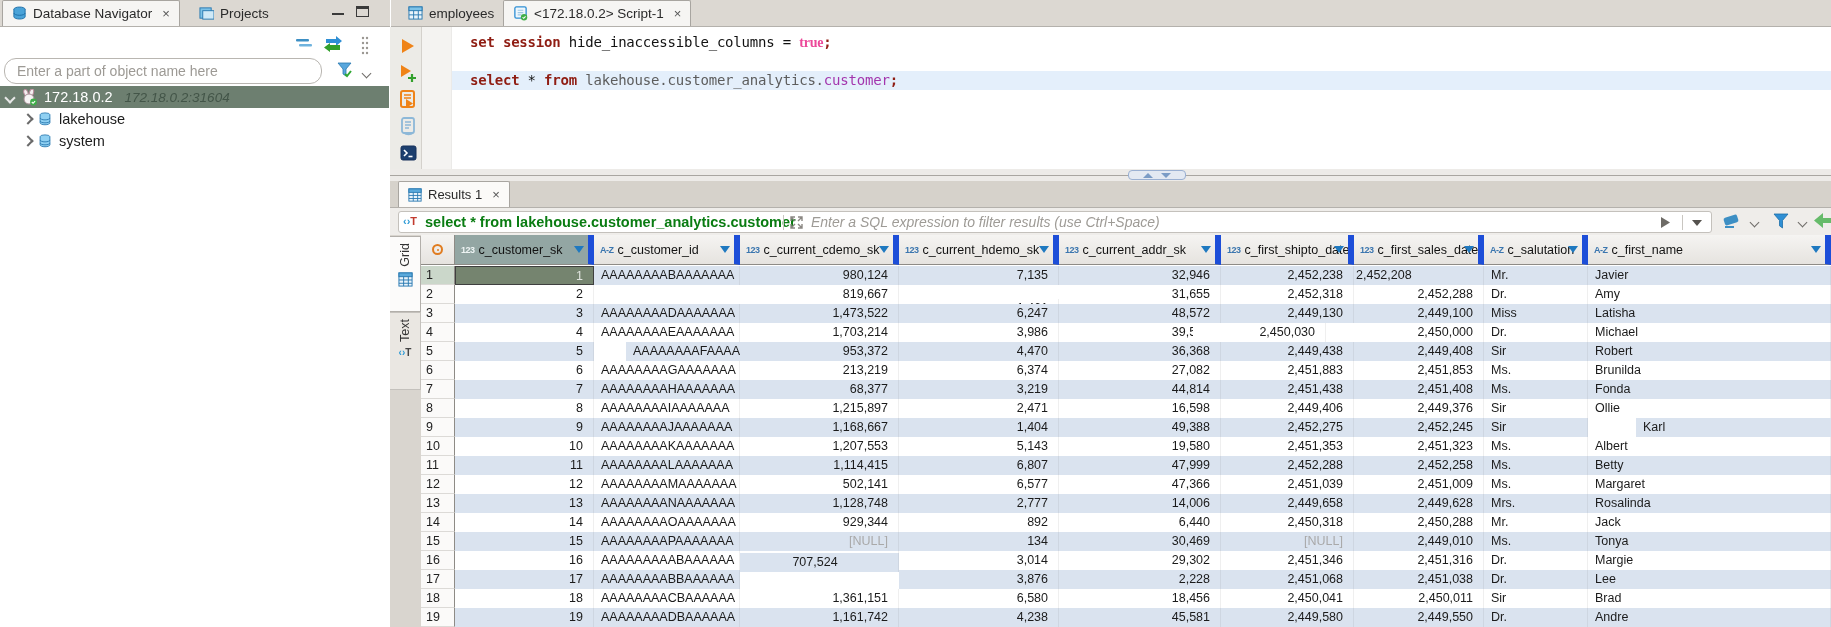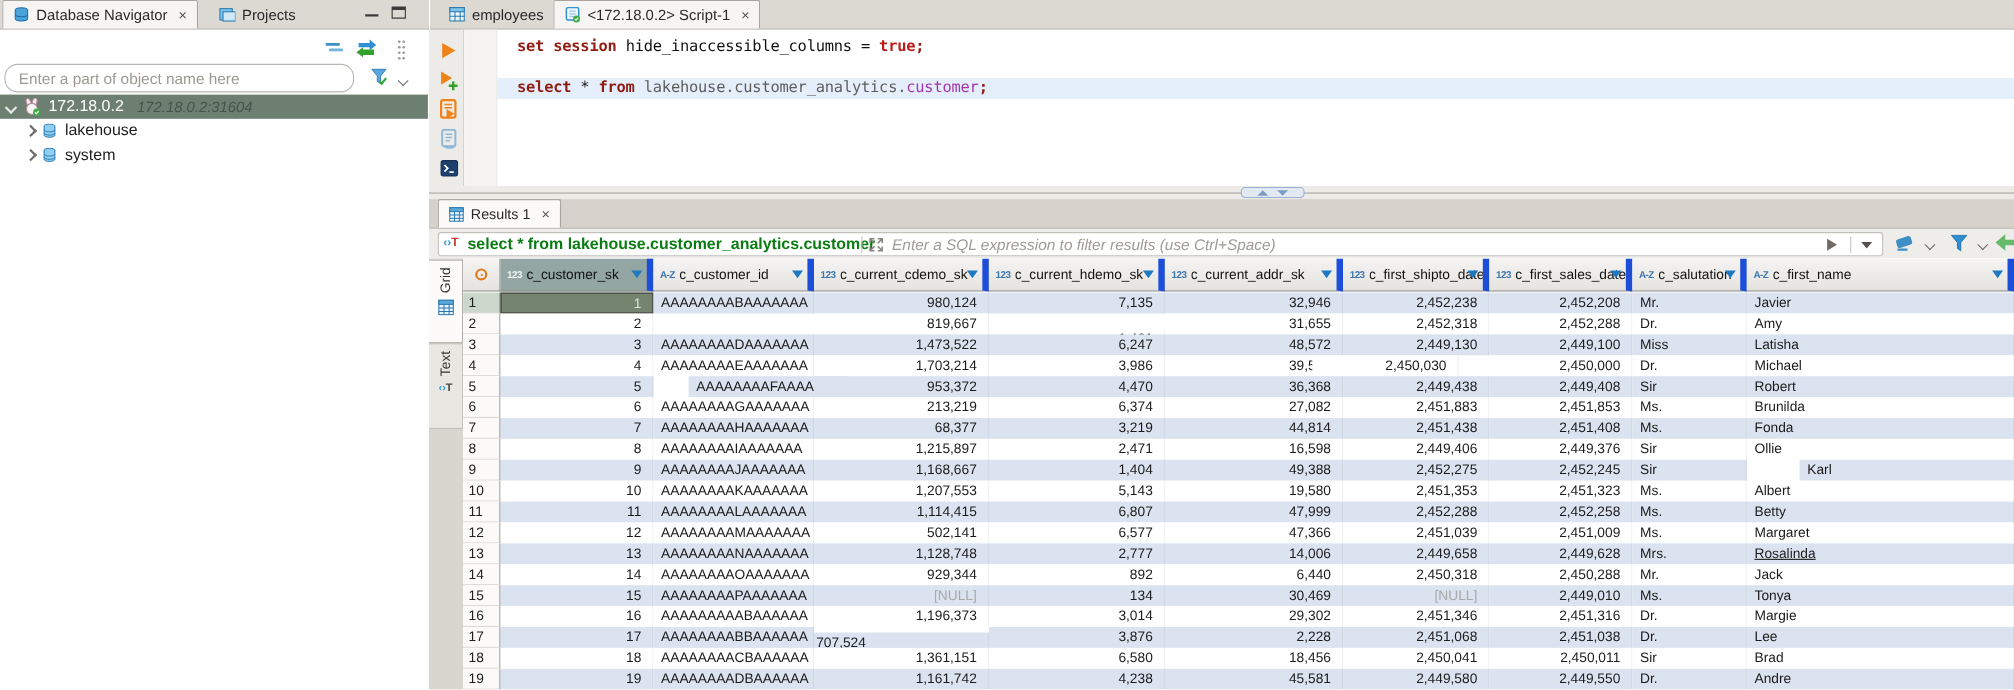--- a/index.html
+++ b/index.html
@@ -44,21 +44,21 @@
 
   
   .ed-toolbar { left:390px; top:27px; width:32px; height:142px; background:#ecebe7; border-right:1px solid #d4d1cc; }
   .ed-code { left:422px; top:27px; width:1409px; height:142px; background:#ffffff; }
   .fold-margin { left:422px; top:27px; width:30px; height:142px; background:#f4f3f1; border-right:1px solid #ebeae8; }
   .code-line { position:absolute; left:470px; height:19px; line-height:19px; white-space:pre;
     font-family:"DejaVu Sans Mono","Liberation Mono",monospace; font-size:14px; letter-spacing:-0.2px; }
   .cur-line { position:absolute; left:452px; top:71px; width:1379px; height:19px; background:#e4effb; }
   .tok-kw { color:#8f1d13; font-weight:bold; }
   .tok-id { color:#111; }
-  .tok-val { color:#b91c1c; font-weight:bold; }
+  .tok-val { color:#ec4899; font-weight:bold;font-family:Liberation Serif, serif; }
   .tok-schema { color:#5d5d5d; }
   .tok-table { color:#a335ad; }
 
   .splitter { left:390px; top:169px; width:1441px; height:12px; background:#edebe8; }
   .splitter-line { position:absolute; left:0; top:6px; width:1441px; height:1px; background:#a9a6a1; }
   .splitter-pill { position:absolute; left:738px; top:1px; width:58px; height:10px; background:#e3e9f2; border:1px solid #9ab0d2; border-radius:4px; display:flex; align-items:center; justify-content:center; gap:8px; }
   .tri-up { width:0; height:0; border-left:5px solid transparent; border-right:5px solid transparent; border-bottom:5px solid #7b9cc6; }
   .tri-down { width:0; height:0; border-left:5px solid transparent; border-right:5px solid transparent; border-top:5px solid #7b9cc6; }
 
   
@@ -425,21 +425,21 @@
         </div>
       </div>
     <div id="grid-body">
         <div class="rownum selrow" style="top: 31px;">1</div>
         <div class="dcell row-odd selcell" style="left: 34px; top: 31px; width: 139px; text-align: right; padding: 0px 10px 0px 2px;">1</div>
         <div class="dcell row-odd" style="left: 173px; top: 31px; width: 146px; text-align: left; padding: 0px 2px 0px 7px;">AAAAAAAABAAAAAAA</div>
         <div class="dcell row-odd" style="left: 319px; top: 31px; width: 159px; text-align: right; padding: 0px 10px 0px 2px;">980,124</div>
         <div class="dcell row-odd" style="left: 478px; top: 31px; width: 160px; text-align: right; padding: 0px 10px 0px 2px;">7,135</div>
         <div class="dcell row-odd" style="left: 638px; top: 31px; width: 162px; text-align: right; padding: 0px 10px 0px 2px;">32,946</div>
         <div class="dcell row-odd" style="left: 800px; top: 31px; width: 133px; text-align: right; padding: 0px 10px 0px 2px;">2,452,238</div>
-        <div class="dcell row-odd" style="left: 933px; top: 31px; width: 130px; text-align: right; padding: 0px 10px 0px 2px;">2,452,208</div>
+        <div class="dcell row-odd" style="left: 933px; top: 31px; width: 130px; text-align: left; padding: 0px 10px 0px 2px;">2,452,208</div>
         <div class="dcell row-odd" style="left: 1063px; top: 31px; width: 104px; text-align: left; padding: 0px 2px 0px 7px;">Mr.</div>
         <div class="dcell row-odd" style="left: 1167px; top: 31px; width: 243px; text-align: left; padding: 0px 2px 0px 7px;">Javier</div>
         <div class="rownum" style="top: 50px;">2</div>
         <div class="dcell row-even" style="left: 34px; top: 50px; width: 139px; text-align: right; padding: 0px 10px 0px 2px;">2</div>
         <div class="dcell row-even" style="left: 173px; top: 50px; width: 146px; text-align: left; padding: 0px 2px 0px 7px; margin-top: 41px;">AAAAAAAACAAAAAAA</div>
         <div class="dcell row-even" style="left: 319px; top: 50px; width: 159px; text-align: right; padding: 0px 10px 0px 2px;">819,667</div>
         <div class="dcell row-even" style="left: 478px; top: 64px; width: 160px; text-align: right; padding: 0px 10px 0px 2px;">1,461</div>
         <div class="dcell row-even" style="left: 638px; top: 50px; width: 162px; text-align: right; padding: 0px 10px 0px 2px;">31,655</div>
         <div class="dcell row-even" style="left: 800px; top: 50px; width: 133px; text-align: right; padding: 0px 10px 0px 2px;">2,452,318</div>
         <div class="dcell row-even" style="left: 933px; top: 50px; width: 130px; text-align: right; padding: 0px 10px 0px 2px;">2,452,288</div>
@@ -547,21 +547,21 @@
         <div class="dcell row-even" style="left: 1167px; top: 240px; width: 243px; text-align: left; padding: 0px 2px 0px 7px;">Margaret</div>
         <div class="rownum" style="top: 259px;">13</div>
         <div class="dcell row-odd" style="left: 34px; top: 259px; width: 139px; text-align: right; padding: 0px 10px 0px 2px;">13</div>
         <div class="dcell row-odd" style="left: 173px; top: 259px; width: 146px; text-align: left; padding: 0px 2px 0px 7px;">AAAAAAAANAAAAAAA</div>
         <div class="dcell row-odd" style="left: 319px; top: 259px; width: 159px; text-align: right; padding: 0px 10px 0px 2px;">1,128,748</div>
         <div class="dcell row-odd" style="left: 478px; top: 259px; width: 160px; text-align: right; padding: 0px 10px 0px 2px;">2,777</div>
         <div class="dcell row-odd" style="left: 638px; top: 259px; width: 162px; text-align: right; padding: 0px 10px 0px 2px;">14,006</div>
         <div class="dcell row-odd" style="left: 800px; top: 259px; width: 133px; text-align: right; padding: 0px 10px 0px 2px;">2,449,658</div>
         <div class="dcell row-odd" style="left: 933px; top: 259px; width: 130px; text-align: right; padding: 0px 10px 0px 2px;">2,449,628</div>
         <div class="dcell row-odd" style="left: 1063px; top: 259px; width: 104px; text-align: left; padding: 0px 2px 0px 7px;">Mrs.</div>
-        <div class="dcell row-odd" style="left: 1167px; top: 259px; width: 243px; text-align: left; padding: 0px 2px 0px 7px; text-decoration: underline;">Rosalinda</div>
+        <div class="dcell row-odd" style="left: 1167px; top: 259px; width: 243px; text-align: left; padding: 0px 2px 0px 7px;">Rosalinda</div>
         <div class="rownum" style="top: 278px;">14</div>
         <div class="dcell row-even" style="left: 34px; top: 278px; width: 139px; text-align: right; padding: 0px 10px 0px 2px;">14</div>
         <div class="dcell row-even" style="left: 173px; top: 278px; width: 146px; text-align: left; padding: 0px 2px 0px 7px;">AAAAAAAAOAAAAAAA</div>
         <div class="dcell row-even" style="left: 319px; top: 278px; width: 159px; text-align: right; padding: 0px 10px 0px 2px;">929,344</div>
         <div class="dcell row-even" style="left: 478px; top: 278px; width: 160px; text-align: right; padding: 0px 10px 0px 2px;">892</div>
         <div class="dcell row-even" style="left: 638px; top: 278px; width: 162px; text-align: right; padding: 0px 10px 0px 2px;">6,440</div>
         <div class="dcell row-even" style="left: 800px; top: 278px; width: 133px; text-align: right; padding: 0px 10px 0px 2px;">2,450,318</div>
         <div class="dcell row-even" style="left: 933px; top: 278px; width: 130px; text-align: right; padding: 0px 10px 0px 2px;">2,450,288</div>
         <div class="dcell row-even" style="left: 1063px; top: 278px; width: 104px; text-align: left; padding: 0px 2px 0px 7px;">Mr.</div>
         <div class="dcell row-even" style="left: 1167px; top: 278px; width: 243px; text-align: left; padding: 0px 2px 0px 7px;">Jack</div>
@@ -581,21 +581,21 @@
         <div class="dcell row-even" style="left: 319px; top: 316px; width: 159px; text-align: right; padding: 0px 10px 0px 2px;">1,196,373</div>
         <div class="dcell row-even" style="left: 478px; top: 316px; width: 160px; text-align: right; padding: 0px 10px 0px 2px;">3,014</div>
         <div class="dcell row-even" style="left: 638px; top: 316px; width: 162px; text-align: right; padding: 0px 10px 0px 2px;">29,302</div>
         <div class="dcell row-even" style="left: 800px; top: 316px; width: 133px; text-align: right; padding: 0px 10px 0px 2px;">2,451,346</div>
         <div class="dcell row-even" style="left: 933px; top: 316px; width: 130px; text-align: right; padding: 0px 10px 0px 2px;">2,451,316</div>
         <div class="dcell row-even" style="left: 1063px; top: 316px; width: 104px; text-align: left; padding: 0px 2px 0px 7px;">Dr.</div>
         <div class="dcell row-even" style="left: 1167px; top: 316px; width: 243px; text-align: left; padding: 0px 2px 0px 7px;">Margie</div>
         <div class="rownum" style="top: 335px;">17</div>
         <div class="dcell row-odd" style="left: 34px; top: 335px; width: 139px; text-align: right; padding: 0px 10px 0px 2px;">17</div>
         <div class="dcell row-odd" style="left: 173px; top: 335px; width: 146px; text-align: left; padding: 0px 2px 0px 7px;">AAAAAAAABBAAAAAA</div>
-        <div class="dcell row-odd" style="left: 319px; top: 340px; width: 159px; text-align: left; padding: 0px 10px 0px 2px;">707,524</div>
+        <div class="dcell row-odd" style="left: 319px; top: 318px; width: 159px; text-align: center; padding: 0px 10px 0px 2px;">707,524</div>
         <div class="dcell row-odd" style="left: 478px; top: 335px; width: 160px; text-align: right; padding: 0px 10px 0px 2px;">3,876</div>
         <div class="dcell row-odd" style="left: 638px; top: 335px; width: 162px; text-align: right; padding: 0px 10px 0px 2px;">2,228</div>
         <div class="dcell row-odd" style="left: 800px; top: 335px; width: 133px; text-align: right; padding: 0px 10px 0px 2px;">2,451,068</div>
         <div class="dcell row-odd" style="left: 933px; top: 335px; width: 130px; text-align: right; padding: 0px 10px 0px 2px;">2,451,038</div>
         <div class="dcell row-odd" style="left: 1063px; top: 335px; width: 104px; text-align: left; padding: 0px 2px 0px 7px;">Dr.</div>
         <div class="dcell row-odd" style="left: 1167px; top: 335px; width: 243px; text-align: left; padding: 0px 2px 0px 7px;">Lee</div>
         <div class="rownum" style="top: 354px;">18</div>
         <div class="dcell row-even" style="left: 34px; top: 354px; width: 139px; text-align: right; padding: 0px 10px 0px 2px;">18</div>
         <div class="dcell row-even" style="left: 173px; top: 354px; width: 146px; text-align: left; padding: 0px 2px 0px 7px;">AAAAAAAACBAAAAAA</div>
         <div class="dcell row-even" style="left: 319px; top: 354px; width: 159px; text-align: right; padding: 0px 10px 0px 2px;">1,361,151</div>

